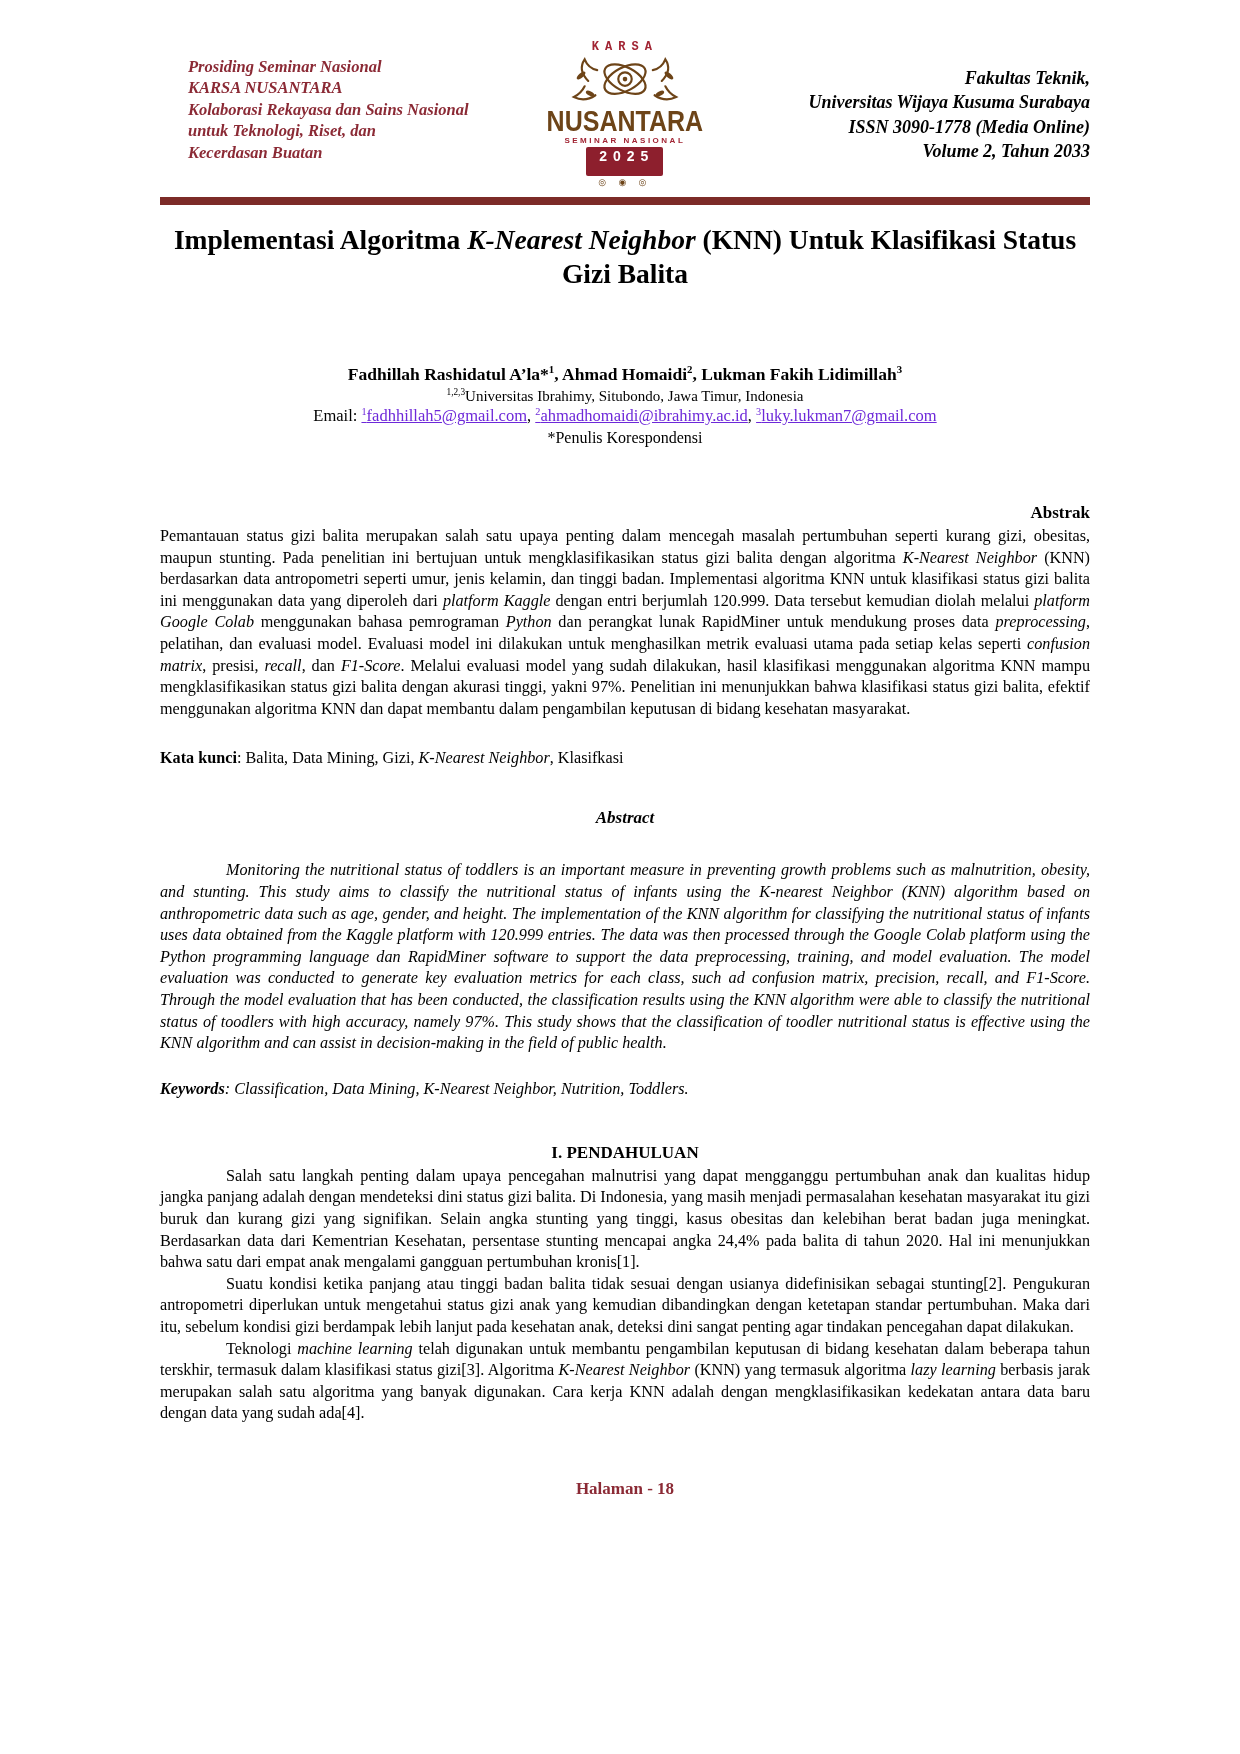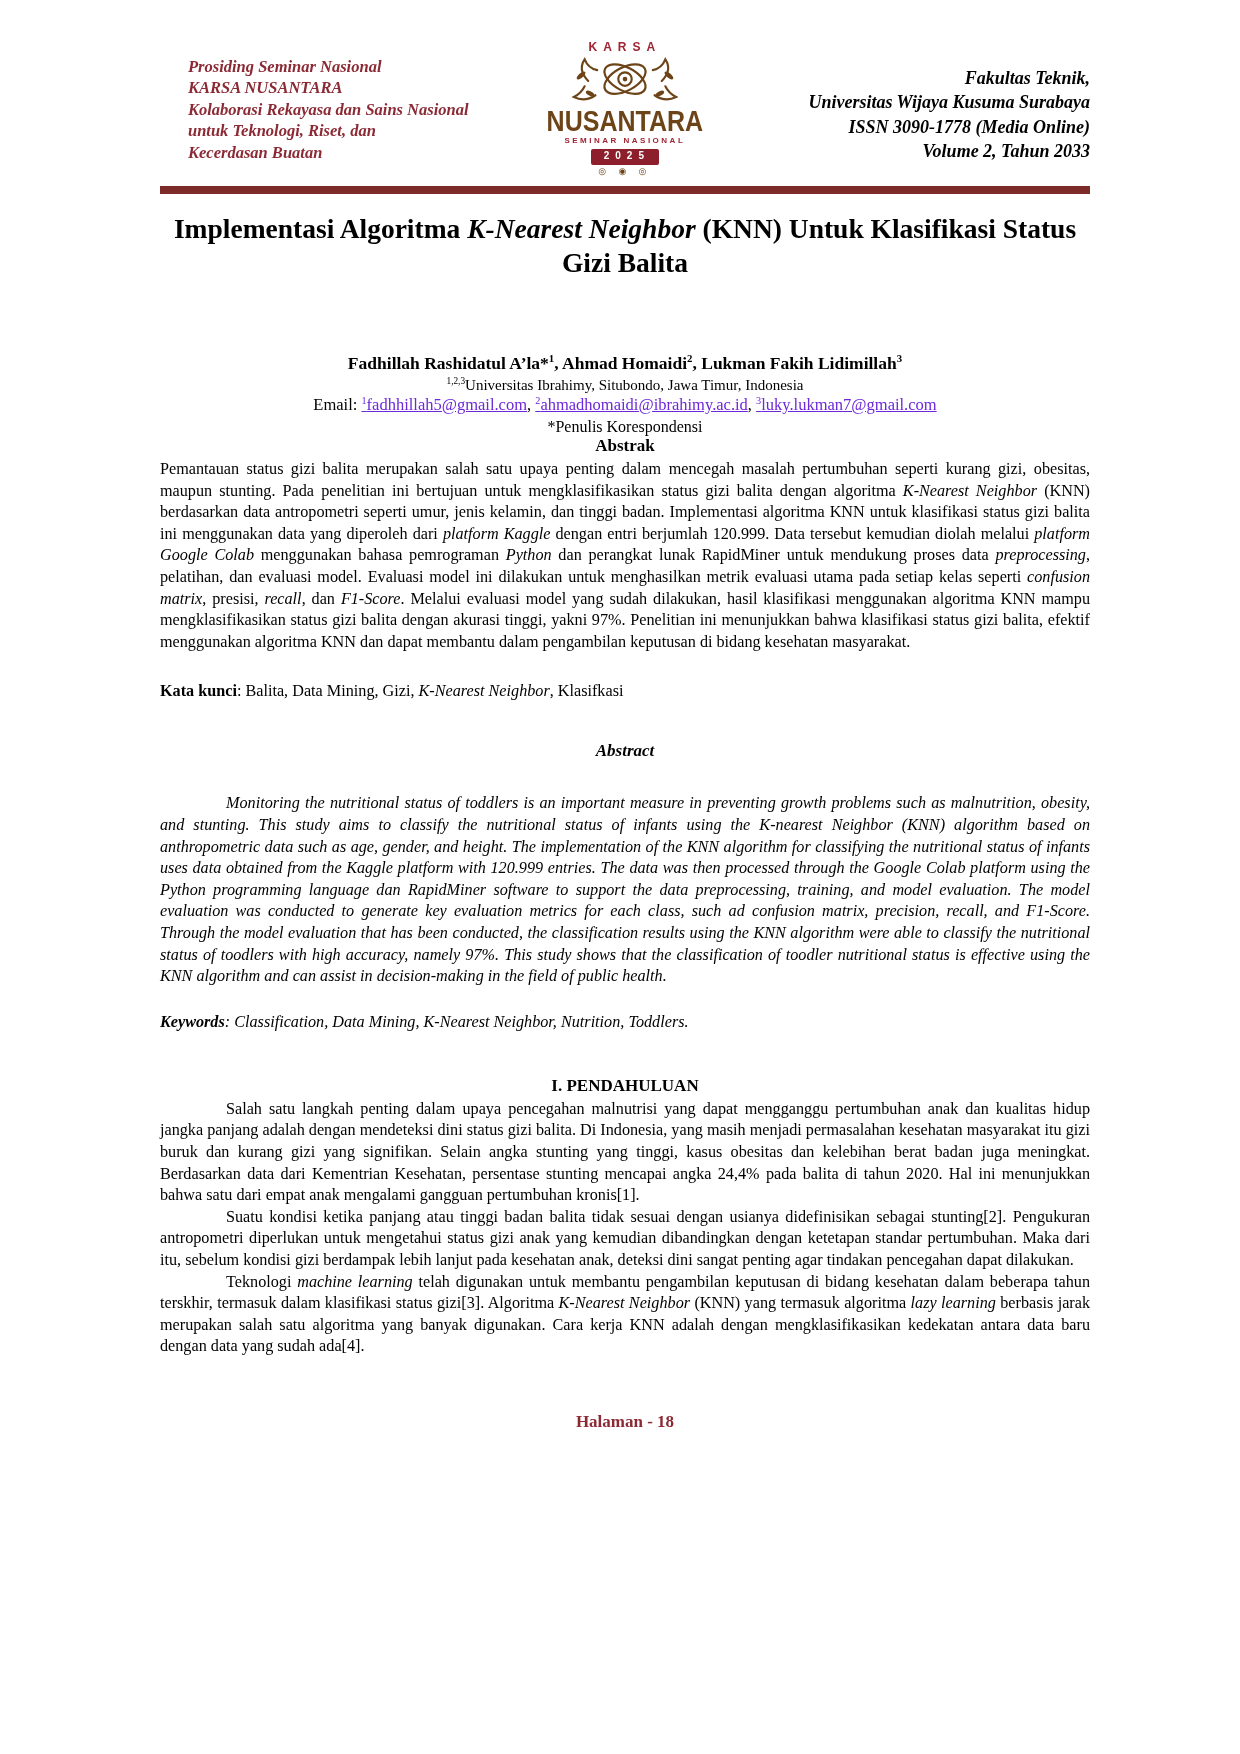--- a/index.html
+++ b/index.html
@@ -11,44 +11,44 @@
   
   .journal-header{display:flex;justify-content:space-between;align-items:flex-start;}
   .header-left{padding-left:28px;padding-top:16px;width:370px;
                color:#8b2a35;font-weight:bold;font-style:italic;
                font-size:16.5px;line-height:1.3;}
   .header-right{padding-top:26px;width:400px;text-align:right;
                 color:#000000;font-weight:bold;font-style:italic;
                 font-size:18px;line-height:1.35;}
   .logo{width:175px;flex-shrink:0;text-align:center;margin-top:0;}
   .logo-karsa{color:#a12433;font-weight:bold;font-size:12px;letter-spacing:6px;
-              font-family:Liberation Sans, sans-serif;}
+              font-family:Liberation Mono, monospace;}
   .logo-emblem{display:block;margin:0 auto;}
   .logo-nusantara{color:#6d4418;font-weight:bold;font-size:25px;letter-spacing:0px;
                   font-family:"Liberation Sans",sans-serif;transform:scaleY(1.2);}
   .logo-seminar{color:#a12433;font-size:8px;font-weight:bold;letter-spacing:2.5px;
                 font-family:"Liberation Sans",sans-serif;margin-top:1px;}
-  .logo-year{display:inline-block;background:#8d1f2d;color:#fff;font-size:10px;
-             font-weight:bold;letter-spacing:6px;padding:1px 9px 4px 13px;margin-top:2px;
+  .logo-year{display:inline-block;background:#8d1f2d;color:#fff;font-size:14px;
+             font-weight:bold;letter-spacing:6px;padding:1px 9px 12px 13px;margin-top:2px;
              border-radius:2px;font-family:"Liberation Sans",sans-serif;}
   .logo-dots{color:#6d4418;font-size:9px;letter-spacing:5px;margin-top:1px;}
 
   .divider{height:8px;background:#7c2b28;margin-top:10px;}
 
   
   .title{margin-top:18px;text-align:center;font-size:27.5px;font-weight:bold;
          line-height:1.22;}
   .authors{margin-top:74px;text-align:center;font-weight:bold;font-size:17.5px;}
   .affiliation{text-align:center;font-size:15px;margin-top:3px;}
   .email-line{text-align:center;font-size:16.5px;margin-top:1px;}
   .correspondence{text-align:center;font-size:16px;margin-top:3px;}
 
   
   .section-heading{text-align:center;font-weight:bold;font-size:17px;}
-  .h-abstrak{}
+  .h-abstrak{margin-top:56px;text-align:right;}
   .h-abstract{margin-top:40px;font-style:italic;text-align:center;}
   .h-pendahuluan{margin-top:44px;}
   .body-text{font-size:16.2px;line-height:21.6px;text-align:justify;margin-top:3px;}
   .kata-kunci{margin-top:29px;font-size:16.2px;}
   .abstract-body{font-style:italic;text-indent:66px;margin-top:32px;}
   .keywords{margin-top:25px;font-size:16.2px;font-style:italic;}
   .para{text-indent:66px;margin:0;}
 
   .footer{margin-top:54px;text-align:center;color:#8b2a35;font-weight:bold;
           font-size:17px;}

